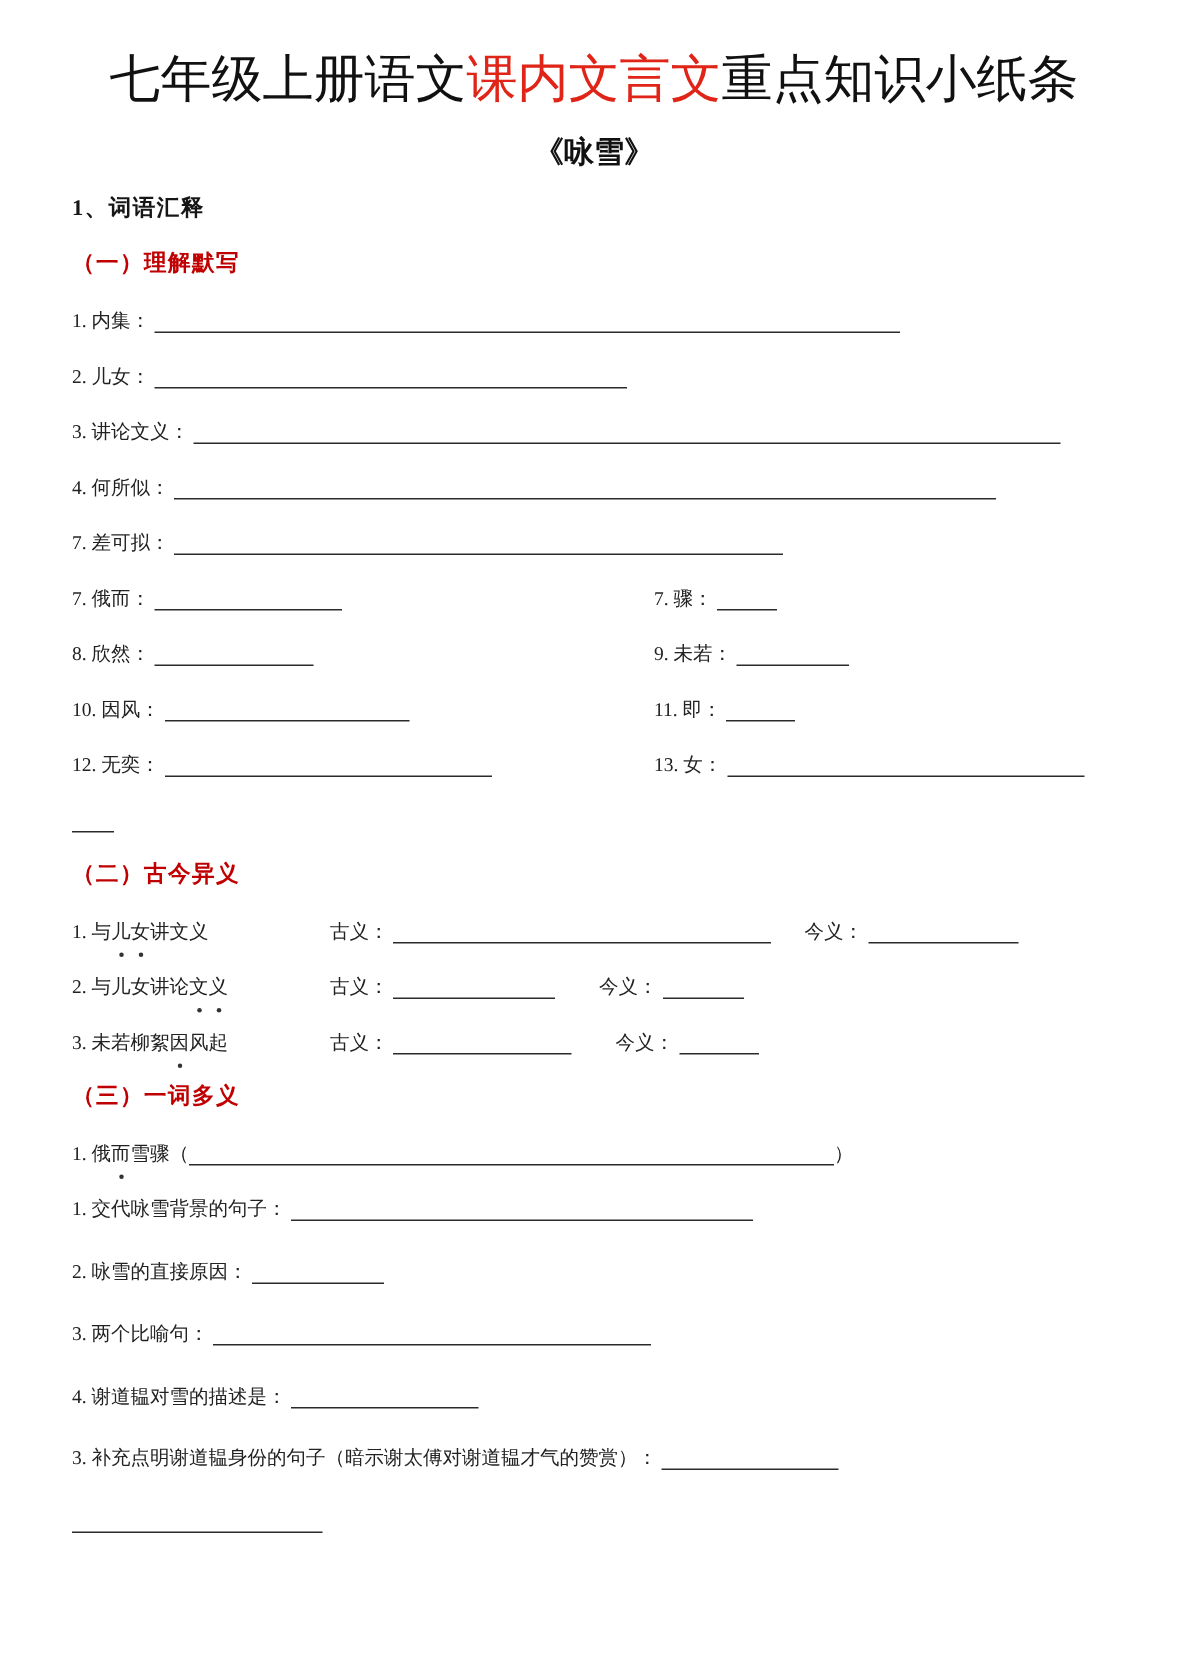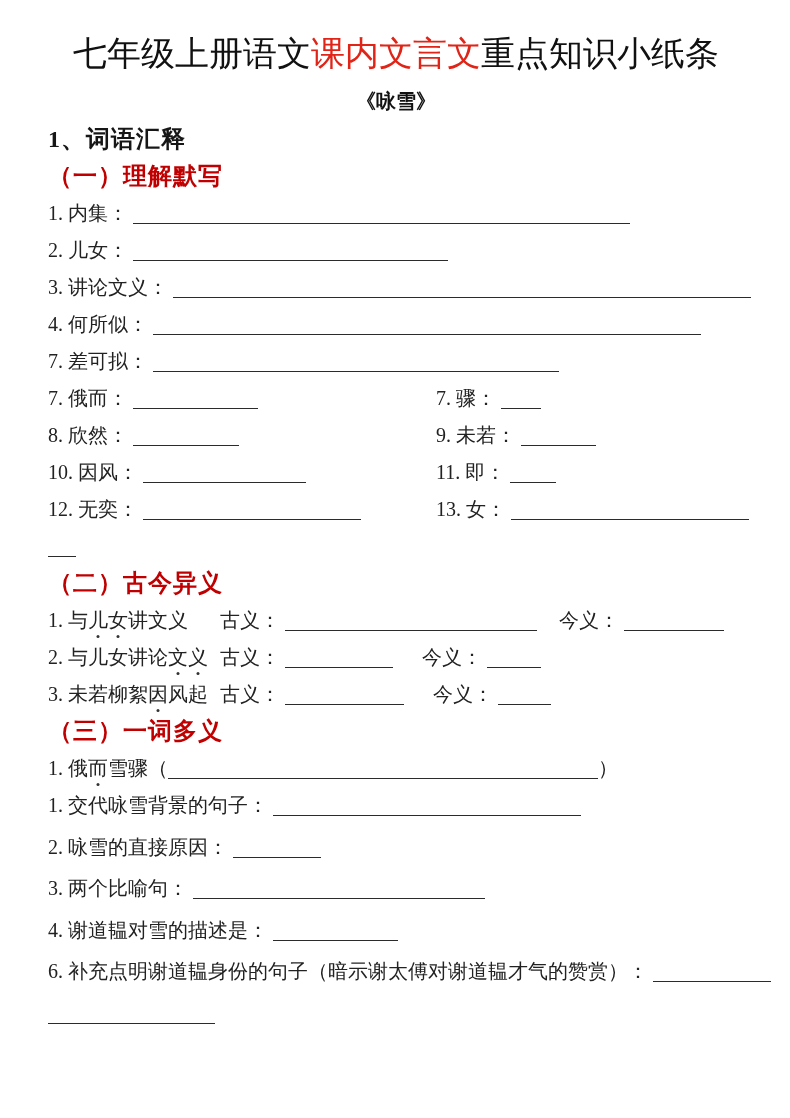--- a/index.html
+++ b/index.html
@@ -17,28 +17,28 @@
   .content{padding:0 46px 0 48px;}
   .title{
     margin-top:34px;text-align:center;font-size:34px;font-weight:normal;
     line-height:1.18;color:#111;white-space:nowrap;
   }
   .title .hl{color:var(--title-red);}
   .subtitle{
     margin-top:14px;text-align:center;font-size:20px;font-weight:bold;color:#111;
   }
   .heading{
-    font-size:24px;font-weight:bold;line-height:23px;
+    font-size:15px;font-weight:bold;line-height:23px;
     margin:13px 0 14px 0;letter-spacing:1px;white-space:nowrap;
   }
   .heading.black{color:#161616;}
   .heading.red{color:var(--section-red);}
   .row{
     display:flex;align-items:baseline;height:23.5px;margin-bottom:13.5px;
-    font-size:20px;line-height:23.5px;color:#222;white-space:nowrap;
+    font-size:13px;line-height:23.5px;color:#222;white-space:nowrap;
   }
   .row.lg{margin-bottom:18px;}
   .cell{white-space:nowrap;flex-shrink:0;}
   .txt{white-space:pre;}
   .blank{
     display:inline-block;height:2px;border-bottom:1.3px solid var(--line);
     vertical-align:-4px;
   }
   .gap{display:inline-block;}
   .emph{position:relative;display:inline-block;}
@@ -114,21 +114,21 @@
         <div class="row lg">
           <div class="cell"><span class="txt">2. 咏雪的直接原因： </span><span class="blank" style="width: 88px;"></span></div>
         </div>
         <div class="row lg">
           <div class="cell"><span class="txt">3. 两个比喻句： </span><span class="blank" style="width: 292px;"></span></div>
         </div>
         <div class="row lg">
           <div class="cell"><span class="txt">4. 谢道韫对雪的描述是： </span><span class="blank" style="width: 125px;"></span></div>
         </div>
         <div class="row lg">
-          <div class="cell"><span class="txt">6. 补充点明谢道韫身份的句子（暗示谢太傅对谢道韫才气的赞赏）： </span><span class="blank" style="width: 118px;"></span></div>
+          <div class="cell"><span class="txt">3. 补充点明谢道韫身份的句子（暗示谢太傅对谢道韫才气的赞赏）： </span><span class="blank" style="width: 118px;"></span></div>
         </div>
         <div class="row lg">
           <div class="cell"><span class="blank" style="width: 167px;"></span></div>
         </div>
       </div>
   </div>
 
 </div>
 
 </body></html>

